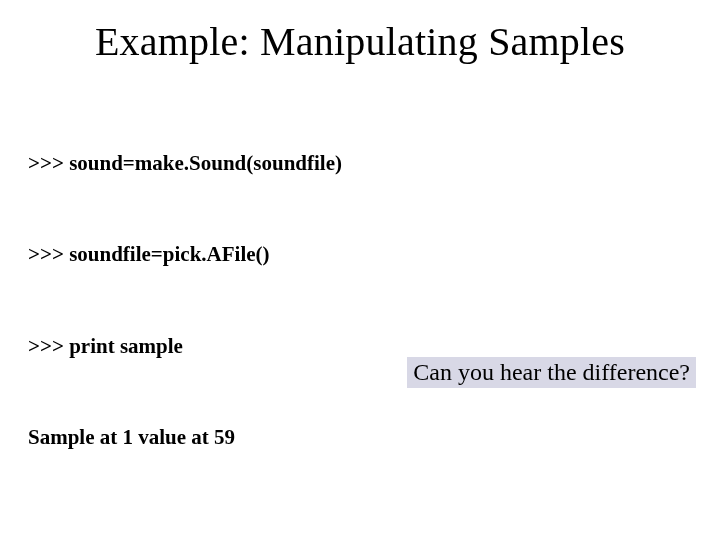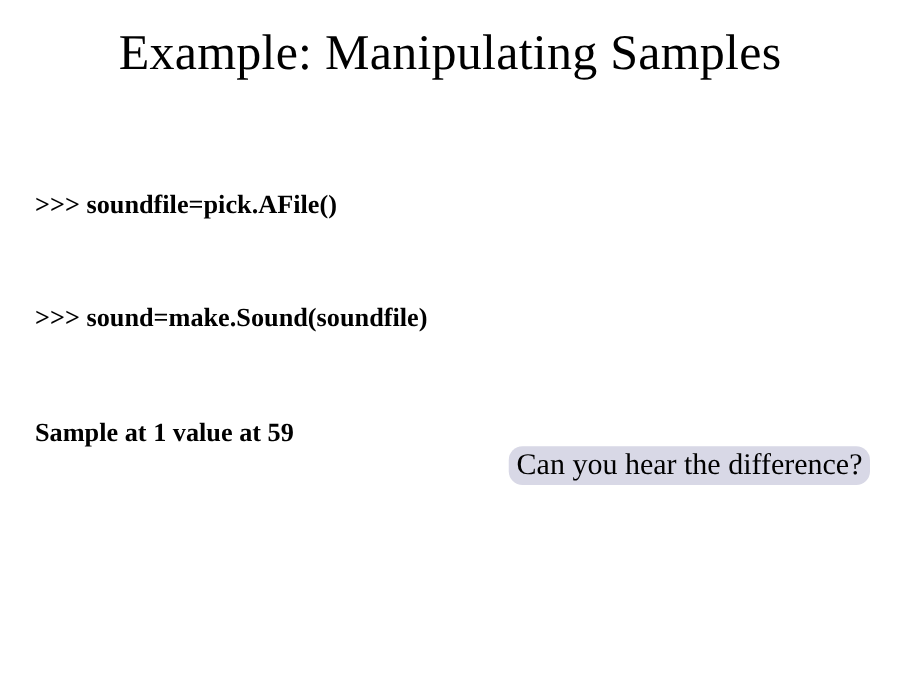--- a/index.html
+++ b/index.html
@@ -33,33 +33,33 @@
   }
   .code-line { display: block; }
   .callout {
     position: absolute;
     right: 24px;
     bottom: 30px;
     background: #d8d8e6;
     padding: 2px 6px;
     font-size: 24px;
     font-weight: 400;
-    border-radius: 11px;
   }
 </style>
 </head>
 <body>
 
 <div class="slide">
 
   <h1 class="title">Example: Manipulating Samples</h1>
 
   <div class="code-block">
+    <span class="code-line">&gt;&gt;&gt; sound=make.Sound(soundfile)</span>
     <span class="code-line">&gt;&gt;&gt; soundfile=pick.AFile()</span>
-    <span class="code-line">&gt;&gt;&gt; sound=make.Sound(soundfile)</span>
+    <span class="code-line">&gt;&gt;&gt; print sample</span>
     <span class="code-line">Sample at 1 value at 59</span>
     
     
     
     
     
     
     
     
     

